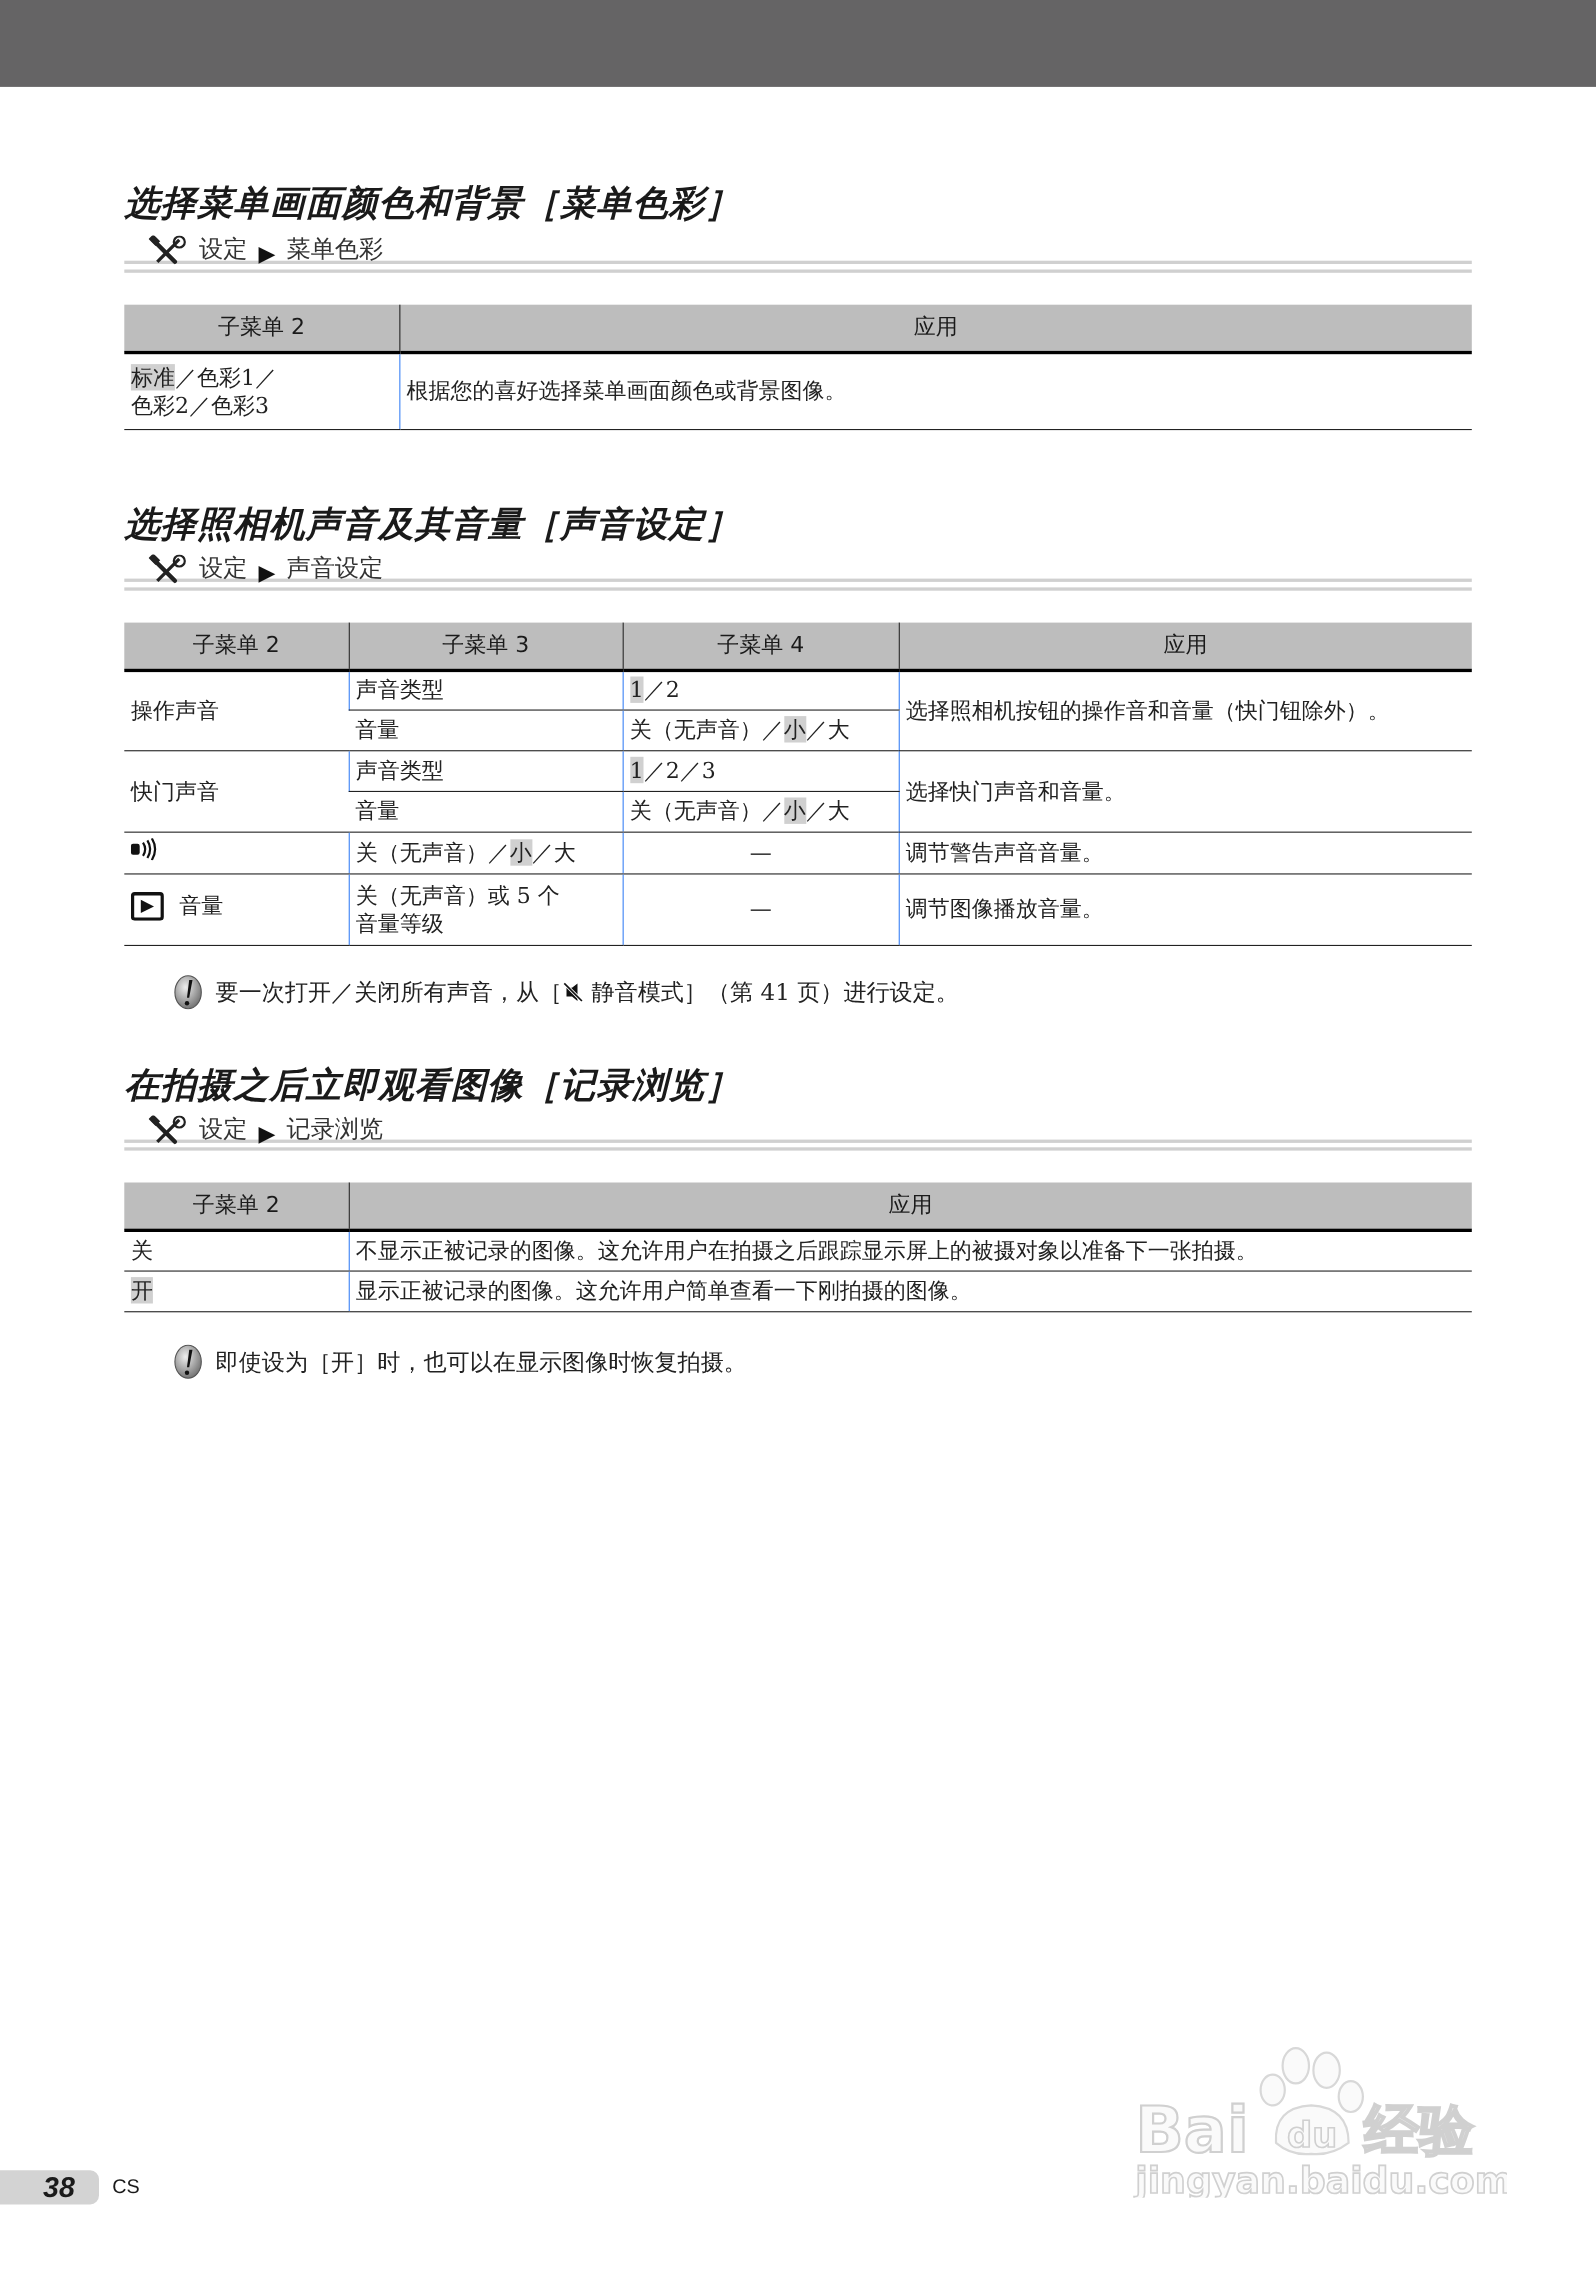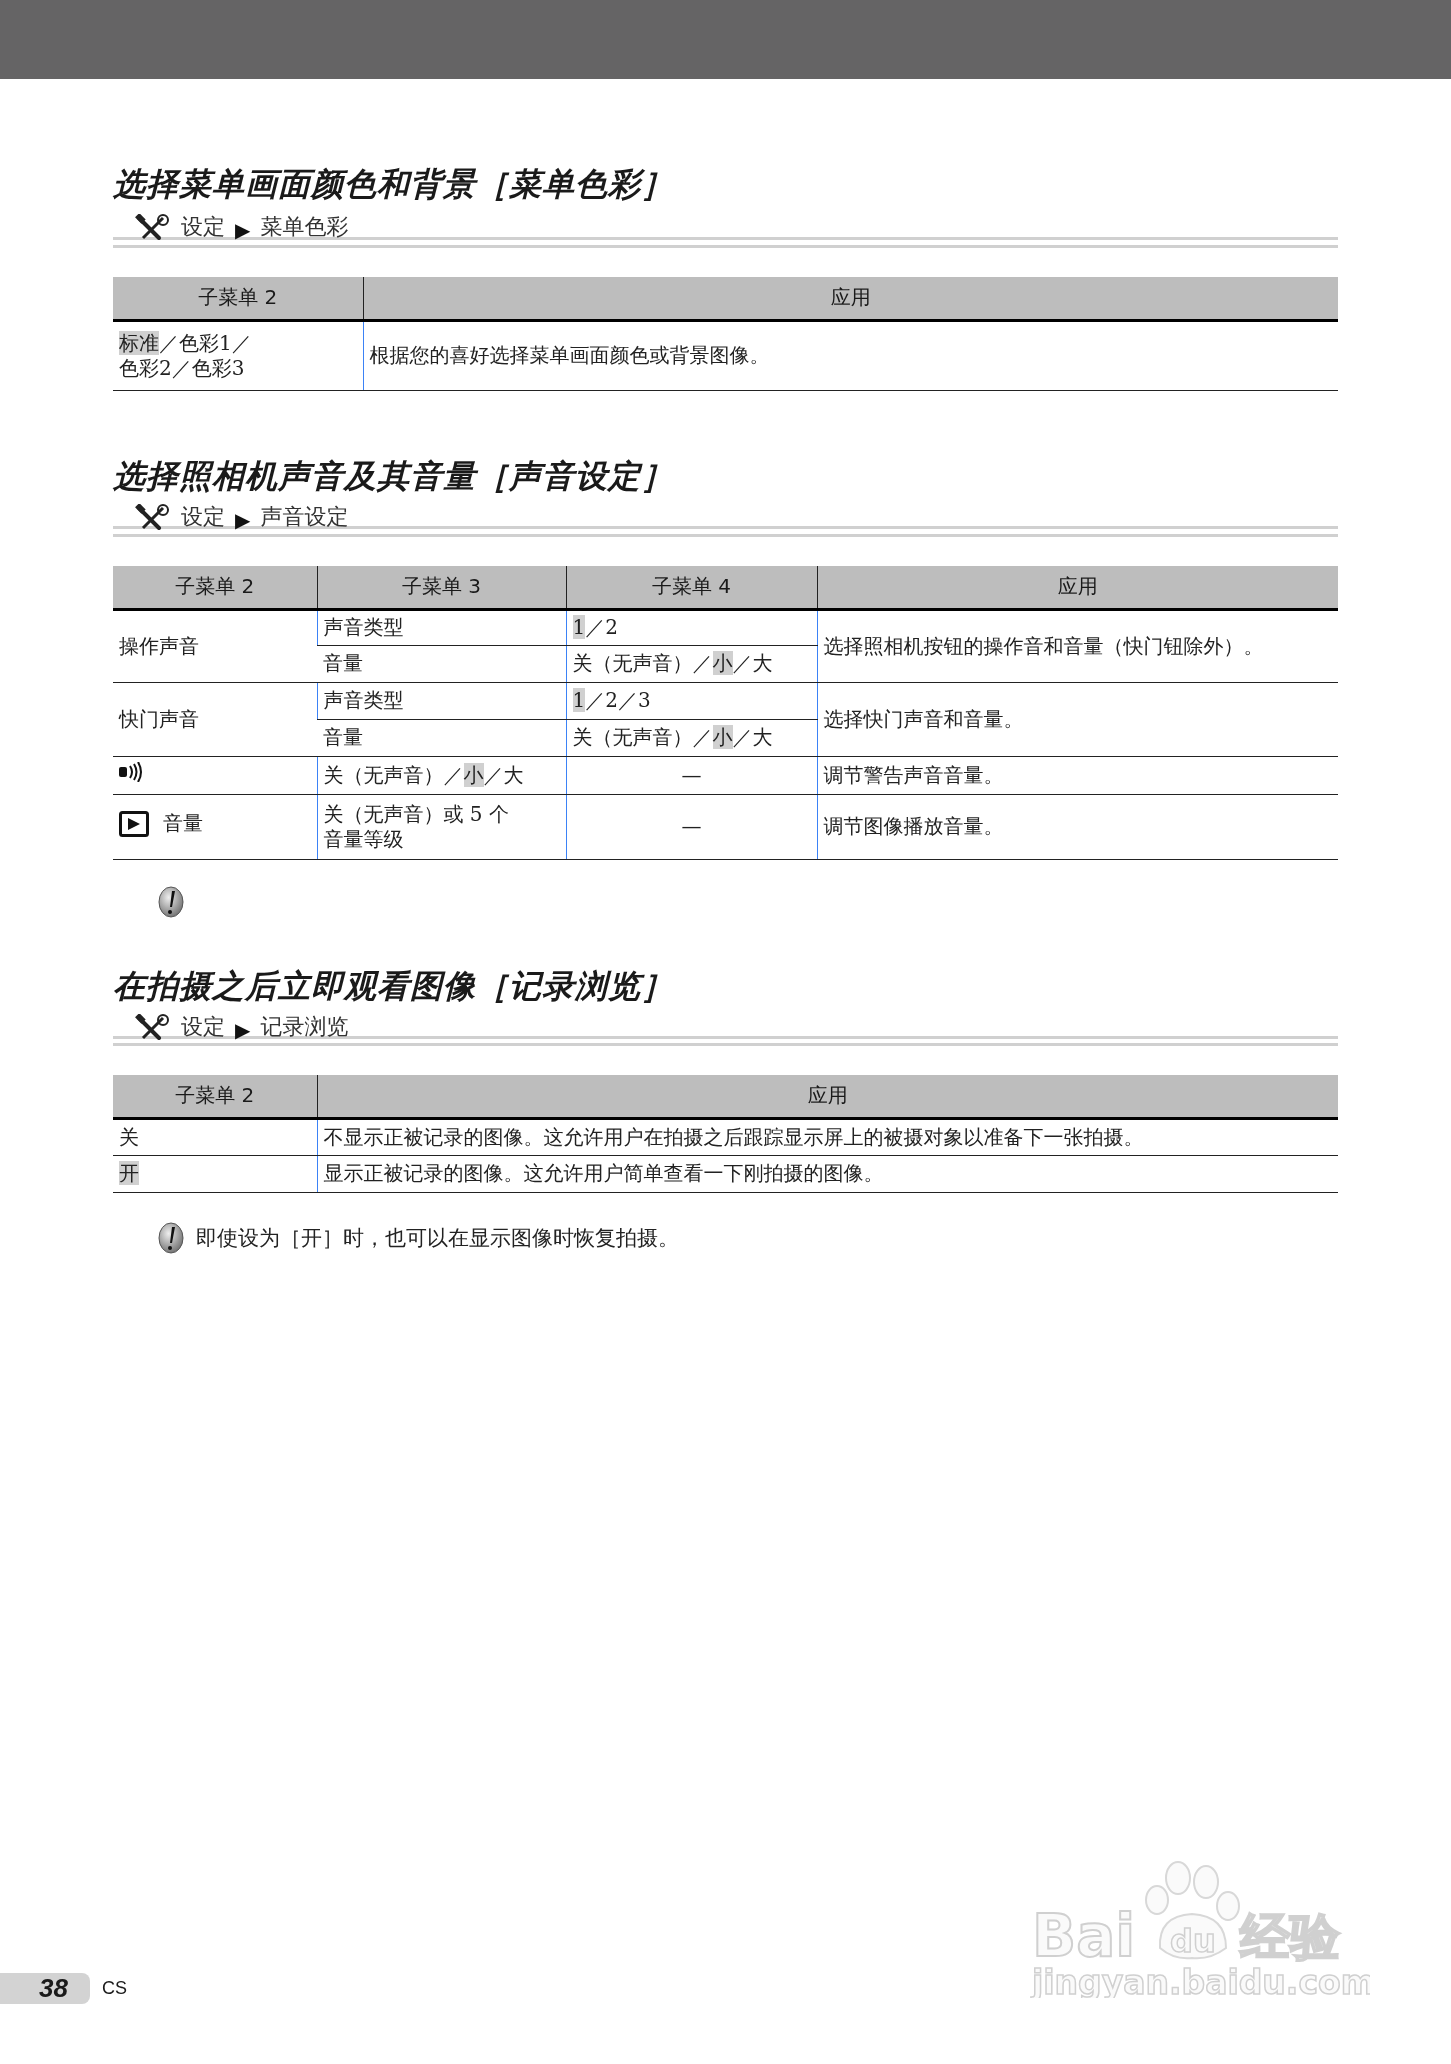--- a/index.html
+++ b/index.html
@@ -167,20 +167,27 @@
     <defs>
         <radialGradient id="g1" cx="40%" cy="35%" r="65%">
           <stop offset="0" stop-color="#eee"></stop>
           <stop offset="1" stop-color="#777"></stop>
         </radialGradient>
       </defs>
     <ellipse cx="13" cy="16" rx="12" ry="15" fill="url(#g1)" stroke="#555"></ellipse>
     <path d="M14 5 L17 5 L14 21 L12 21 Z" fill="#111"></path>
     <circle cx="12" cy="26" r="2" fill="#111"></circle>
   </svg>
+  <span>
+    <span>要一次打开／关闭所有声音，从［</span><svg width="20" height="20" viewBox="0 0 20 20" style="vertical-align:-3px">
+        <path d="M4 6 L9 6 L14 2 L14 18 L9 14 L4 14 Z" fill="#111"></path>
+        <path d="M2 2 L18 18" stroke="#fff" stroke-width="3"></path>
+        <path d="M2 2 L18 18" stroke="#111" stroke-width="1.5"></path>
+      </svg><span> 静音模式］（第 41 页）进行设定。</span>
+  </span>
 </div>
 
 <div class="section-title" style="top:965px;">在拍摄之后立即观看图像［记录浏览］</div>
 <div class="crumb" style="top:1012px;">
   <svg class="tool-icon" viewBox="0 0 36 28">
     <path d="M4 4 L24 24" stroke="#222" stroke-width="4" stroke-linecap="round"></path>
     <path d="M28 4 L8 24" stroke="#222" stroke-width="3"></path>
     <circle cx="28" cy="6" r="5" fill="none" stroke="#222" stroke-width="2"></circle>
     <rect x="1" y="1" width="9" height="6" fill="#222" transform="rotate(45 5 4)"></rect>
   </svg>

